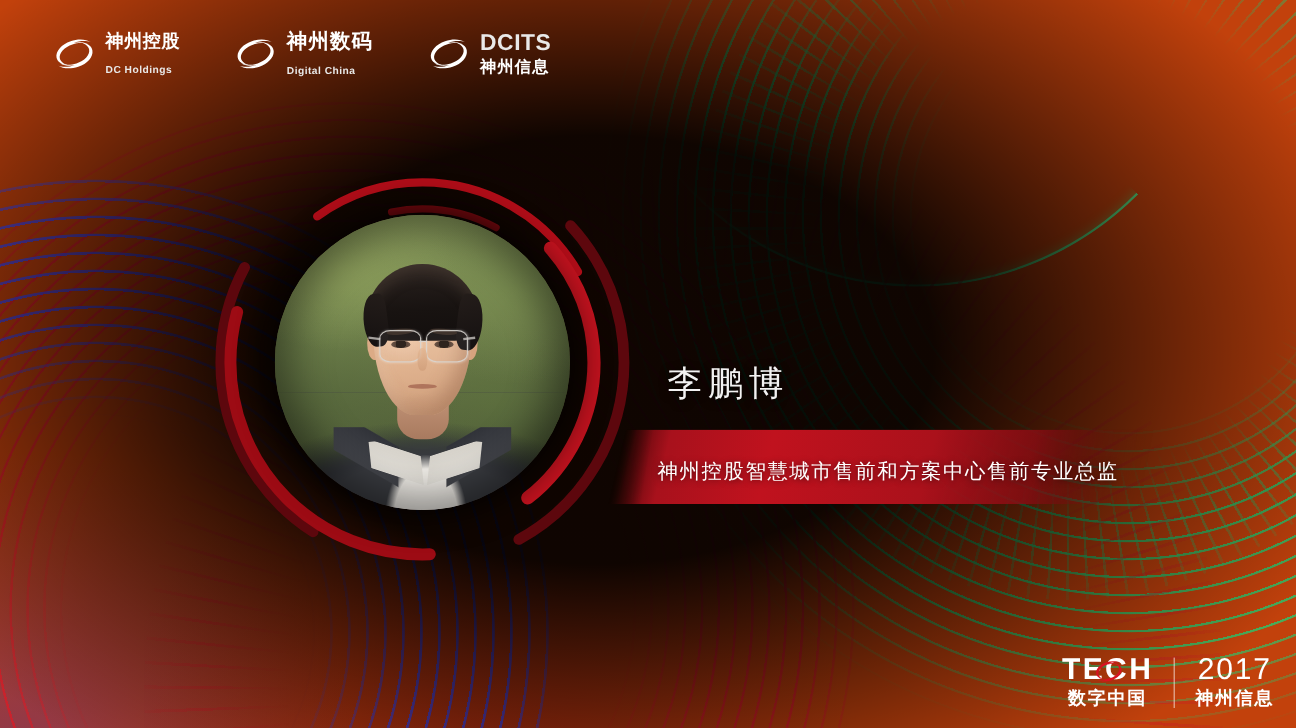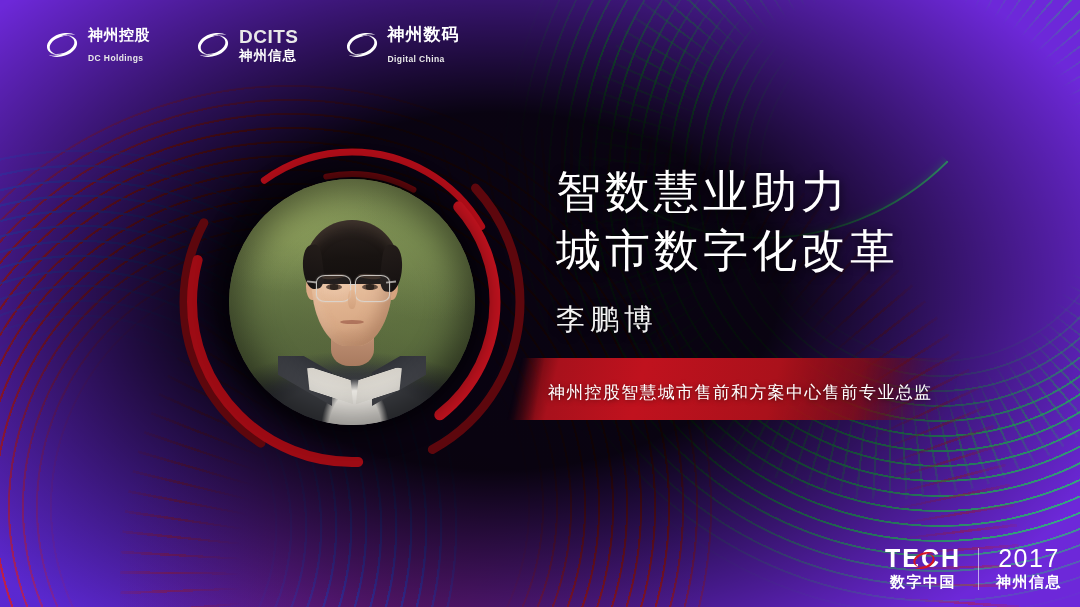--- a/index.html
+++ b/index.html
@@ -5,21 +5,21 @@
 <style>
   html,body{margin:0;padding:0;background:#000;}
   body{
     font-family:"Liberation Serif","DejaVu Serif",serif;
     -webkit-font-smoothing:antialiased;
   }
   #stage{
     position:relative;
     width:1080px;
     height:607px;
-    background:#6d28d9;
+    background:#c2410c;
     overflow:hidden;
   }
 
   
   .fx{position:absolute;pointer-events:none;}
 
   
   #fx-green{
     top:-260px; right:-300px;
     width:880px; height:880px;
@@ -273,21 +273,21 @@
   }
   .lock-col{display:flex;flex-direction:column;align-items:center;line-height:1;}
   #tech-word{
     position:relative;color:#fff;font-family:"Liberation Sans","DejaVu Sans",sans-serif;
     font-weight:700;font-size:25px;letter-spacing:2px;
   }
   #tech-swoosh{
     position:absolute;left:27px;top:3px;width:24px;height:19px;
   }
   .lock-cn{
-    color:#fff;font-family:Liberation Mono, monospace;
+    color:#fff;font-family:Liberation Serif, serif;
     font-weight:700;font-size:15px;letter-spacing:1.5px;margin-top:5px;
   }
   #lock-div{width:1px;height:42px;background:rgba(255,255,255,.6);}
   #year{
     color:#fff;font-family:"Liberation Sans","DejaVu Sans",sans-serif;
     font-weight:400;font-size:25px;letter-spacing:1.5px;
   }
 </style>
 </head>
 <body>
@@ -321,35 +321,35 @@
     </div>
 
     <div class="logo">
       <span class="swoosh">
         <svg viewBox="0 0 34 26" aria-hidden="true">
           <path d="M30.5 3.1C26.8.6 20.2.2 13.9 2.3 6.3 4.8 1.2 10.6 2.1 15.9c.6 3.6 4.3 6 9.6 6.5-4-1.2-6.5-3.3-6.9-6-.7-4.4 4-9.3 10.6-11.4 5.3-1.7 10.6-1.4 13.8.4-2.7-2.2-7.7-2.9-12.6-1.6 4.8-1.9 10.3-2 13.9-.7z" fill="#fff"></path>
           <path d="M3.6 22.8c3.7 2.5 10.3 2.9 16.6.8 7.6-2.5 12.7-8.3 11.8-13.6-.6-3.6-4.3-6-9.6-6.5 4 1.2 6.5 3.3 6.9 6 .7 4.4-4 9.3-10.6 11.4-5.3 1.7-10.6 1.4-13.8-.4 2.7 2.2 7.7 2.9 12.6 1.6-4.8 1.9-10.3 2-13.9.7z" fill="#fff"></path>
         </svg>
       </span>
       <span class="logo-words">
-        <span class="logo-en latin-main">DCITS</span>
-        <span class="logo-cn sub">神州信息</span>
+        <span class="logo-cn big">神州数码</span>
+        <span class="logo-en">Digital China</span>
       </span>
     </div>
 
     <div class="logo">
       <span class="swoosh">
         <svg viewBox="0 0 34 26" aria-hidden="true">
           <path d="M30.5 3.1C26.8.6 20.2.2 13.9 2.3 6.3 4.8 1.2 10.6 2.1 15.9c.6 3.6 4.3 6 9.6 6.5-4-1.2-6.5-3.3-6.9-6-.7-4.4 4-9.3 10.6-11.4 5.3-1.7 10.6-1.4 13.8.4-2.7-2.2-7.7-2.9-12.6-1.6 4.8-1.9 10.3-2 13.9-.7z" fill="#fff"></path>
           <path d="M3.6 22.8c3.7 2.5 10.3 2.9 16.6.8 7.6-2.5 12.7-8.3 11.8-13.6-.6-3.6-4.3-6-9.6-6.5 4 1.2 6.5 3.3 6.9 6 .7 4.4-4 9.3-10.6 11.4-5.3 1.7-10.6 1.4-13.8-.4 2.7 2.2 7.7 2.9 12.6 1.6-4.8 1.9-10.3 2-13.9.7z" fill="#fff"></path>
         </svg>
       </span>
       <span class="logo-words">
-        <span class="logo-cn big">神州数码</span>
-        <span class="logo-en">Digital China</span>
+        <span class="logo-en latin-main">DCITS</span>
+        <span class="logo-cn sub">神州信息</span>
       </span>
     </div>
 
   </div>
 
   <div id="portrait-wrap">
 
     <svg id="ring-svg" viewBox="0 0 360 360">
 
       <circle cx="180" cy="180" r="168" fill="none" stroke="#5d070d" stroke-width="9" stroke-linecap="round" stroke-dasharray="300 180 250 320" stroke-dashoffset="120"></circle>
@@ -388,22 +388,20 @@
         <div class="pf" id="temple-l"></div>
         <div class="pf" id="temple-r"></div>
         <div class="pf" id="nose"></div>
         <div class="pf" id="mouth"></div>
         <div class="pf" id="chin"></div>
       </div>
       <div id="photo-shade"></div>
     </div>
   </div>
 
-  <div id="talk-title">智数慧业助力
-城市数字化改革</div>
 
   <div id="speaker-name">李鹏博</div>
 
   <div id="role-band"></div>
   <div id="role-text">神州控股智慧城市售前和方案中心售前专业总监</div>
 
   <div id="event-lockup">
     <div class="lock-col">
       <span id="tech-word">
         <span>TECH</span>

